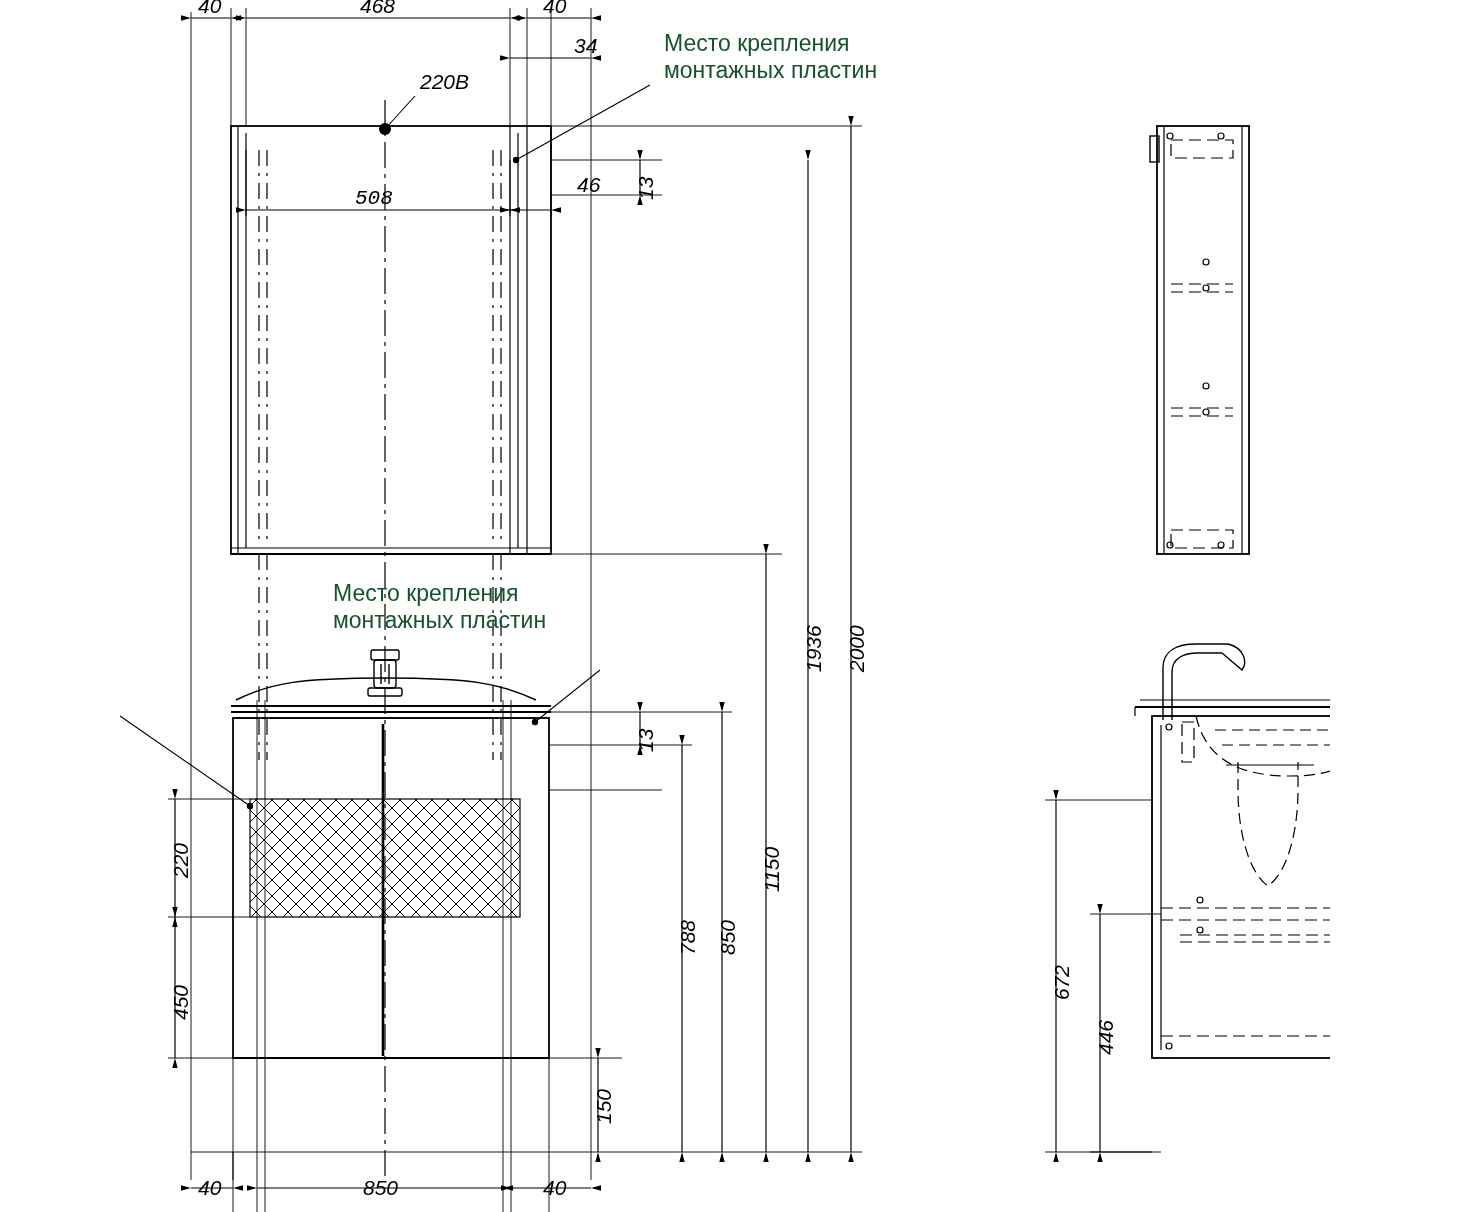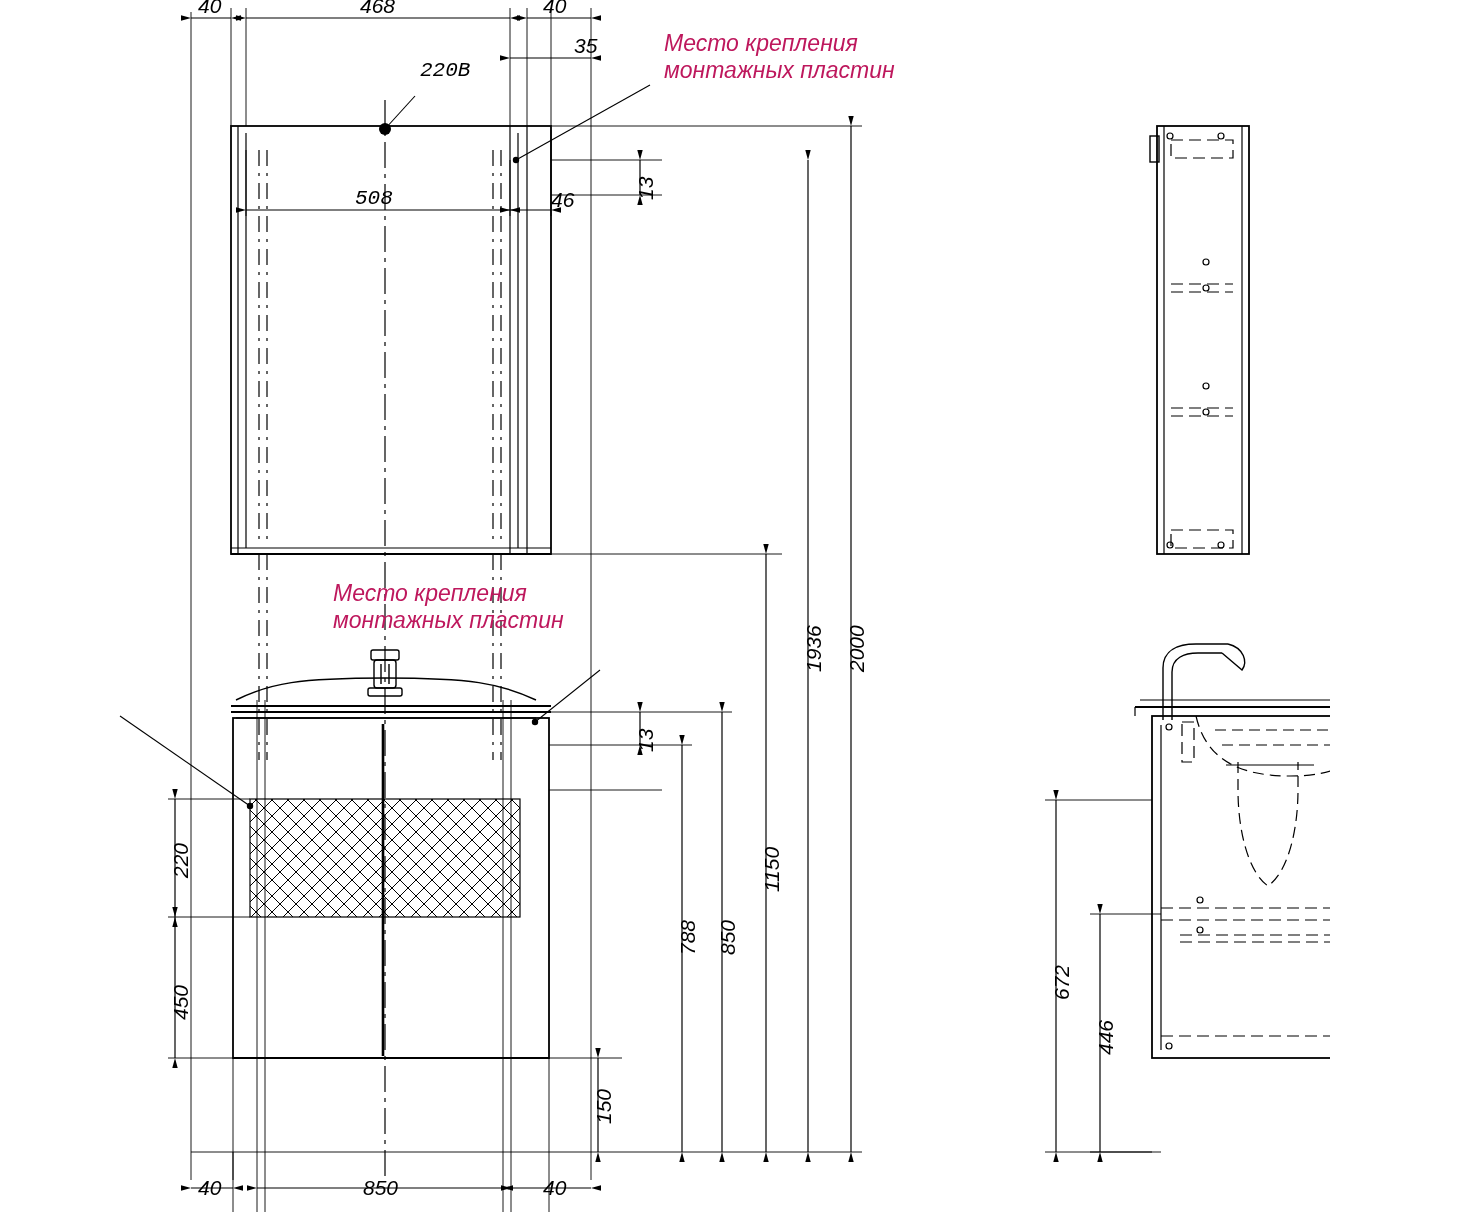--- a/index.html
+++ b/index.html
@@ -1,20 +1,20 @@
 <!DOCTYPE html>
 <html><head>
 <meta charset="utf-8">
 <style>
   html,body{margin:0;padding:0;background:#ffffff;}
   body{font-family:"Liberation Sans", sans-serif;}
   #sheet{position:relative;width:1330px;height:1212px;background:#fff;overflow:hidden;}
   svg{position:absolute;left:0;top:0;}
   .lbl{position:absolute;font-style:italic;font-size:21px;color:#000;white-space:nowrap;}
-  .note{position:absolute;font-style:italic;font-size:23px;color:#be185d;white-space:nowrap;line-height:1.18;}
+  .note{position:absolute;font-size:23px;color:#14532d;white-space:nowrap;line-height:1.18;}
   .rot{transform-origin:0 0;}
 </style>
 </head>
 <body>
 
 <div id="sheet">
 
   <svg width="1459" height="1212" viewBox="0 0 1459 1212">
     <defs>
       <pattern id="hatchx" width="16" height="16" patternUnits="userSpaceOnUse" patternTransform="rotate(0)">
@@ -245,24 +245,24 @@
       </g>
       <line x1="1440" y1="716" x2="1440" y2="1152" marker-start="url(#arrS)" marker-end="url(#arrE)"></line>
       <line x1="1056" y1="800" x2="1056" y2="1152" marker-start="url(#arrS)" marker-end="url(#arrE)"></line>
       <line x1="1100" y1="914" x2="1100" y2="1152" marker-start="url(#arrS)" marker-end="url(#arrE)"></line>
     </g>
   </svg>
 
   <div class="lbl" style="left:198px;top:-6px;">40</div>
   <div class="lbl" style="left:360px;top:-6px;">468</div>
   <div class="lbl" style="left:543px;top:-6px;">40</div>
-  <div class="lbl" style="left:574px;top:34px;">35</div>
-  <div class="lbl" style="left:420px;top:59px;font-family:Liberation Mono, monospace;">220В</div>
+  <div class="lbl" style="left:574px;top:34px;">34</div>
+  <div class="lbl" style="left:420px;top:70px;">220В</div>
   <div class="lbl" style="left:355px;top:187px;font-family:Liberation Mono, monospace;">508</div>
-  <div class="lbl" style="left:551px;top:188px;">46</div>
+  <div class="lbl" style="left:551px;top:173px;padding-left:26px;">46</div>
 
   <div class="note" style="left:664px;top:30px;">
     <div>Место крепления</div>
     <div>монтажных пластин</div>
   </div>
 
   <div class="note" style="left:333px;top:580px;">
     <div>Место крепления</div>
     <div>монтажных пластин</div>
   </div>

